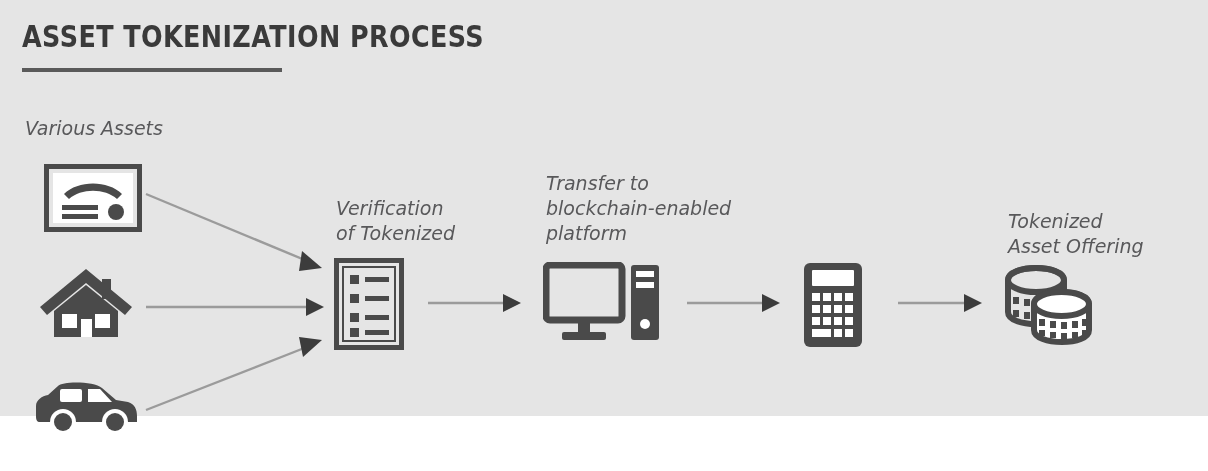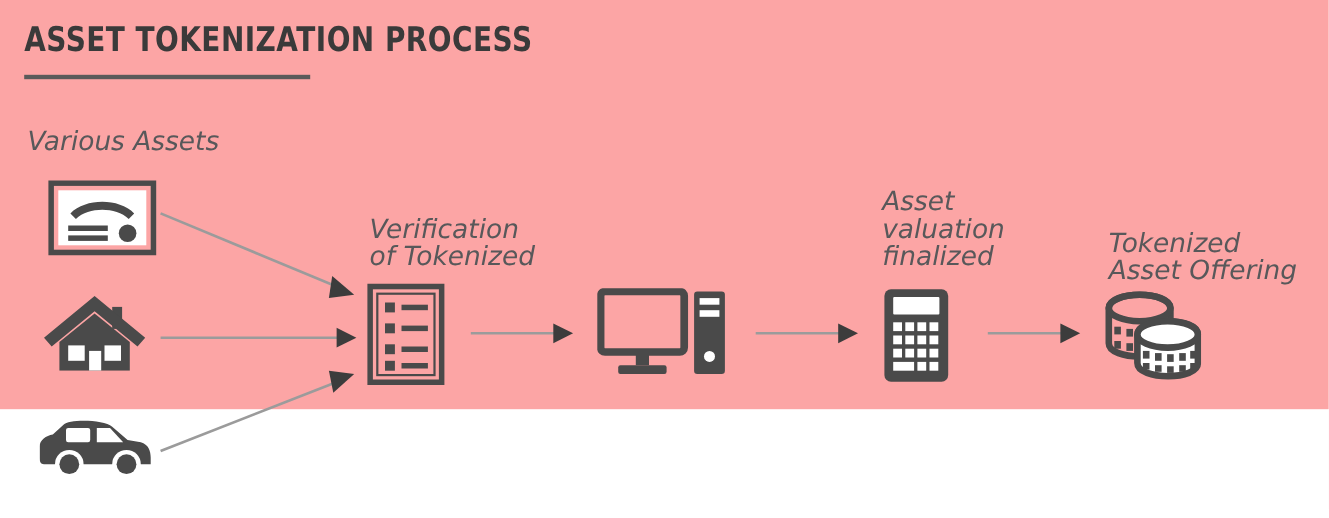--- a/index.html
+++ b/index.html
@@ -14,22 +14,22 @@
     overflow: hidden;
     font-family: "Liberation Sans", sans-serif;
     color: #4a4a4a;
     -webkit-font-smoothing: antialiased;
   }
 
   #canvas {
     position: absolute;
     left: 0; top: 0;
     width: 1208px;
-    height: 372px;
-    background: #fca5a5;
+    height: 416px;
+    background: #e5e5e5;
   }
 
   
   .title {
     position: absolute;
     left: 22px;
     top: 18px;
     font-family: "DejaVu Sans", sans-serif;
     font-weight: bold;
     font-size: 31px;
@@ -47,21 +47,21 @@
     width: 260px;
     height: 4px;
     background: #5a5a5a;
   }
 
   
   .caption {
     position: absolute;
     font-family: "DejaVu Sans", sans-serif;
     font-style: italic;
-    font-size: 24px;
+    font-size: 19px;
     line-height: 25px;
     color: #58585a;
     white-space: pre-line;
   }
 
   .caption-assets { left: 25px; top: 116px; }
   .caption-step-1 { left: 336px; top: 196px; }
   .caption-step-2 { left: 546px; top: 171px; }
   .caption-step-3 { left: 802px; top: 171px; }
   .caption-step-4 { left: 1008px; top: 196px; margin-top: 13px; }
@@ -94,24 +94,24 @@
 <div id="canvas">
 
   <div class="title">ASSET TOKENIZATION PROCESS</div>
   <div class="title-rule"></div>
 
   <div class="caption caption-assets">Various Assets</div>
 
   <div class="caption caption-step-1">Verification
 of Tokenized</div>
 
-
-  <div class="caption caption-step-3">Asset
-valuation
-finalized</div>
+  <div class="caption caption-step-2">Transfer to
+blockchain-enabled
+platform</div>
+
 
   <div class="caption caption-step-4">Tokenized
 Asset Offering</div>
 
   <div class="icon-box icon-certificate">
     <svg viewBox="0 0 98 68" xmlns="http://www.w3.org/2000/svg">
       <rect x="1.5" y="1.5" width="95" height="65" fill="none" stroke="#4a4a4a" stroke-width="7"></rect>
       <rect x="9" y="9" width="80" height="50" fill="#ffffff"></rect>
       <path d="M20 30 C 34 16, 64 16, 78 30 L 73 35 C 61 24, 37 24, 25 35 Z" fill="#4a4a4a"></path>
       <rect x="18" y="41" width="36" height="5" fill="#4a4a4a"></rect>

